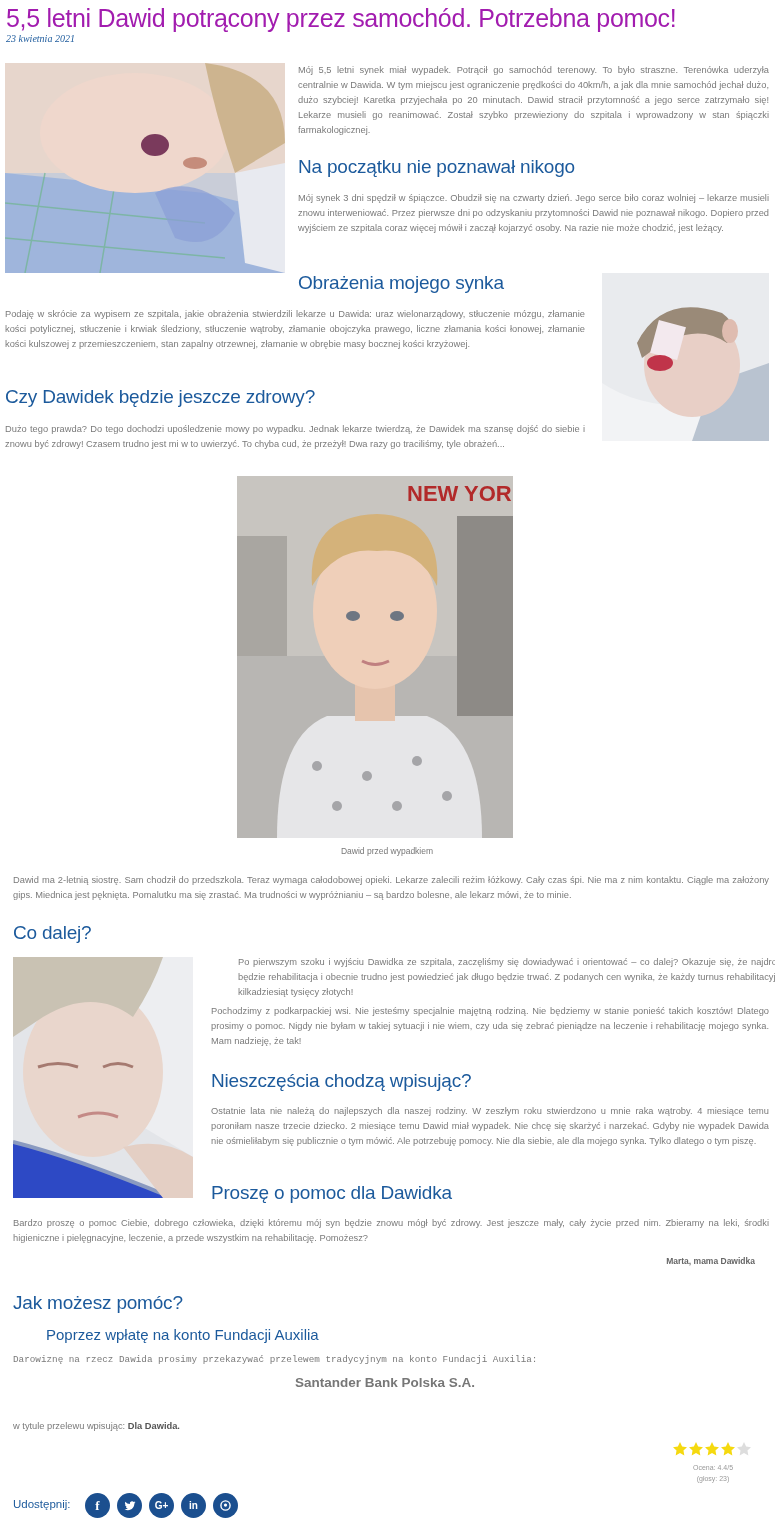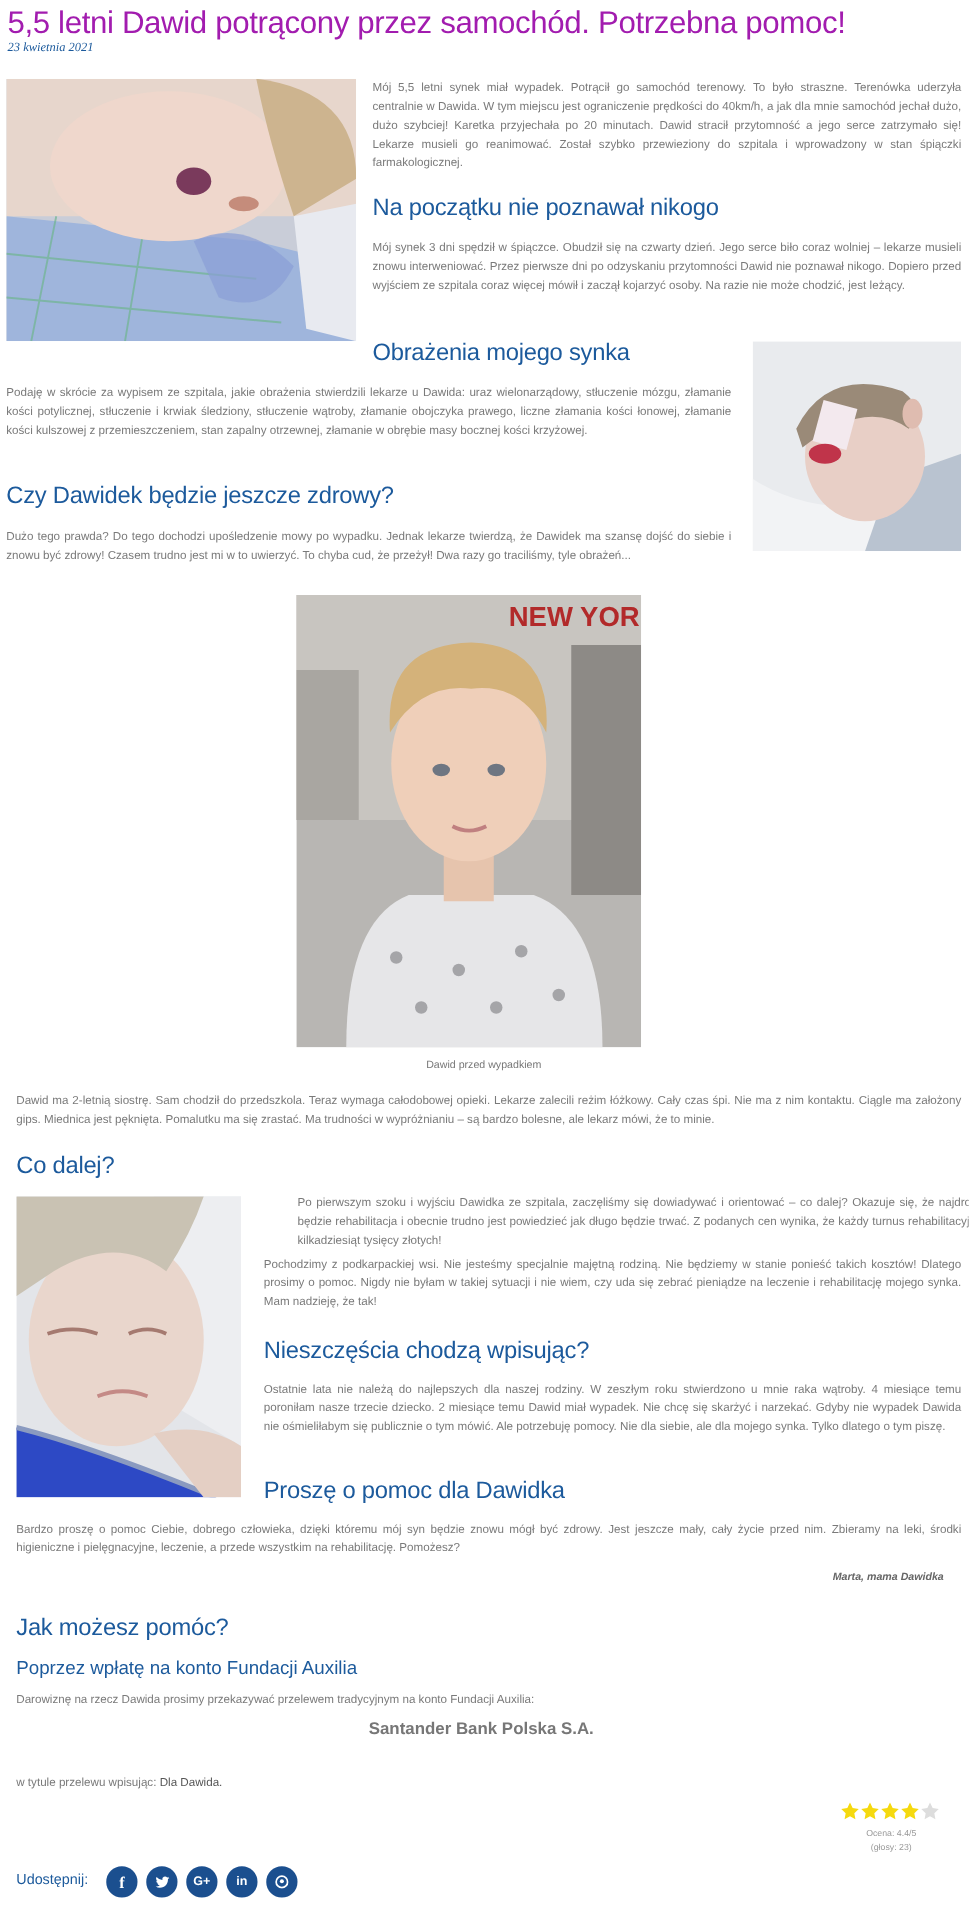--- a/index.html
+++ b/index.html
@@ -2,28 +2,28 @@
 <html><head>
 <meta charset="utf-8">
 <style>
   * { box-sizing: border-box; margin: 0; padding: 0; }
   html, body { width: 775px; height: 1525px; background: #ffffff; overflow: hidden; }
   body { position: relative; font-family: "Liberation Sans", sans-serif; color: #777; }
   .abs { position: absolute; }
   .title { left: 6px; top: 4px; font-size: 25px; color: #a21caf; white-space: nowrap; letter-spacing: -0.3px; font-weight: normal; }
   .date { left: 6px; top: 33px; font-size: 10px; font-style: italic; color: #1c5a9c; font-family: "Liberation Serif", serif; }
   .h2 { font-size: 19px; color: #1c5a9c; white-space: nowrap; font-weight: normal; letter-spacing: -0.2px; }
-  .h3 { font-size: 15px; color: #1c5a9c; white-space: nowrap; font-weight: normal; }
+  .h3 { font-size: 15px; color: #1c5a9c; white-space: nowrap; font-weight: normal; margin-left: 33px; }
   .p { font-size: 9.3px; line-height: 15px; color: #7a7a7a; text-align: justify; }
   .photo { overflow: hidden; }
   .caption { font-size: 8.5px; color: #777; text-align: center; }
-  .sig { font-size: 8.5px; font-style: italic; font-weight: bold; color: #666; text-align: right; }
+  .sig { font-size: 8.5px; font-weight: bold; color: #666; text-align: right; }
   .bank { font-size: 13.5px; color: #777; text-align: center; line-height: 19px; font-weight: bold; }
   .bank .num { font-weight: bold; }
-  .bold { font-weight: normal; color: #555; }
+  .bold { font-weight: bold; color: #555; }
   .stars { display: flex; gap: 0px; }
   .star { width: 16px; height: 16px; }
   .rating-text { font-size: 7px; color: #999; text-align: center; line-height: 11px; }
   .share-label { font-size: 11.5px; color: #1c5a9c; }
   .social { width: 25px; height: 25px; border-radius: 50%; background: #1b4f8f; color: #fff; display: flex; align-items: center; justify-content: center; font-size: 11px; font-weight: bold; position: absolute; }
 </style>
 </head>
 <body>
 
 <h1 class="abs title">5,5 letni Dawid potrącony przez samochód. Potrzebna pomoc!</h1>
@@ -124,21 +124,21 @@
 
 <h2 class="abs h2" style="left:211px; top:1070px;">Nieszczęścia chodzą wpisując?</h2>
 <p class="abs p" style="left:211px; top:1104px; width:558px;">Ostatnie lata nie należą do najlepszych dla naszej rodziny. W zeszłym roku stwierdzono u mnie raka wątroby. 4 miesiące temu poroniłam nasze trzecie dziecko. 2 miesiące temu Dawid miał wypadek. Nie chcę się skarżyć i narzekać. Gdyby nie wypadek Dawida nie ośmieliłabym się publicznie o tym mówić. Ale potrzebuję pomocy. Nie dla siebie, ale dla mojego synka. Tylko dlatego o tym piszę.</p>
 
 <h2 class="abs h2" style="left:211px; top:1182px;">Proszę o pomoc dla Dawidka</h2>
 <p class="abs p" style="left:13px; top:1216px; width:756px;">Bardzo proszę o pomoc Ciebie, dobrego człowieka, dzięki któremu mój syn będzie znowu mógł być zdrowy. Jest jeszcze mały, cały życie przed nim. Zbieramy na leki, środki higieniczne i pielęgnacyjne, leczenie, a przede wszystkim na rehabilitację. Pomożesz?</p>
 <div class="abs sig" style="left:500px; top:1256px; width:255px;">Marta, mama Dawidka</div>
 
 <h2 class="abs h2" style="left:13px; top:1292px;">Jak możesz pomóc?</h2>
 <h3 class="abs h3" style="left:13px; top:1326px;">Poprzez wpłatę na konto Fundacji Auxilia</h3>
-<p class="abs p" style="left:13px; top:1352px; width:700px;">Darowiznę na rzecz Dawida prosimy przekazywać przelewem tradycyjnym na konto Fundacji Auxilia:</p>
+<p class="abs p" style="left:13px; top:1352px; width:700px;font-family:Liberation Mono, monospace;">Darowiznę na rzecz Dawida prosimy przekazywać przelewem tradycyjnym na konto Fundacji Auxilia:</p>
 
 <div class="abs bank" style="left:200px; top:1373px; width:370px;">
   <div>Santander Bank Polska S.A.</div>
 </div>
 
 <div class="abs p" style="left:13px; top:1419px; width:500px;">
   <span>w tytule przelewu wpisując:</span>
   <span class="bold">Dla Dawida.</span>
 </div>
 

